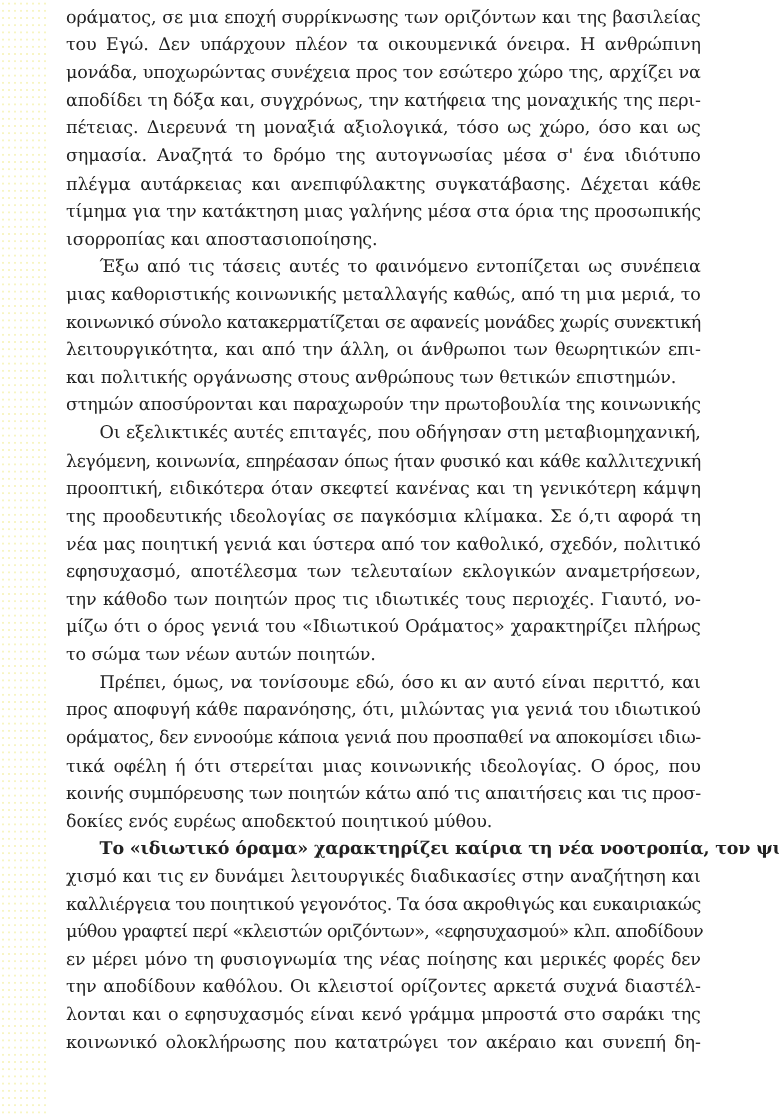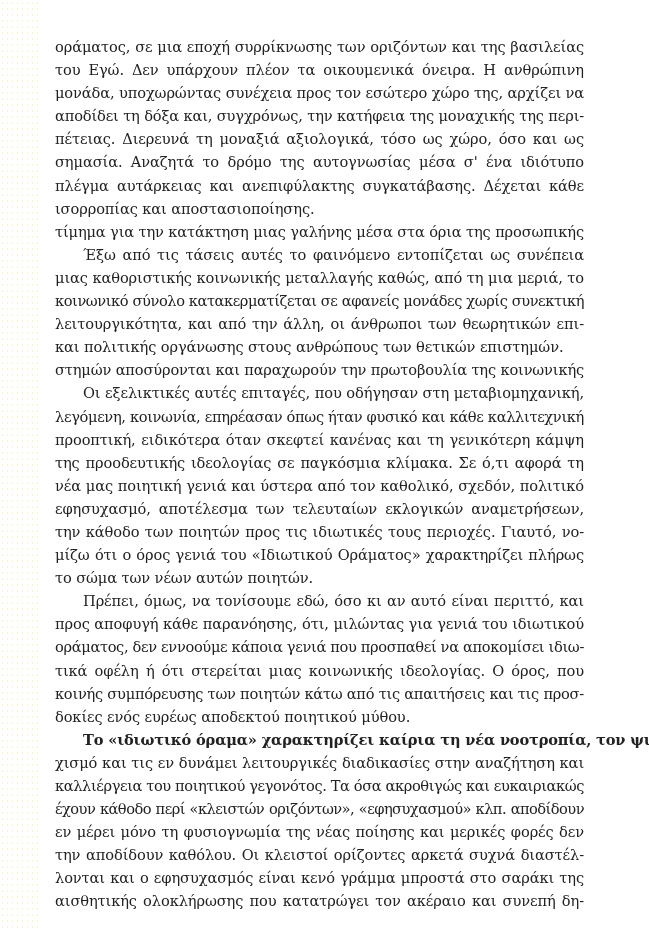--- a/index.html
+++ b/index.html
@@ -14,21 +14,20 @@
     background-size: 5px 6px;
     opacity: 0.7;
   }
   .page {
     position: absolute; left: 55px; top: 3px; width: 529px;
     font-family: "DejaVu Serif", serif;
     font-size: 14.6px;
     line-height: 23.1px;
     color: #222222;
     letter-spacing: -0.1px;
-    margin-top: 32px;
   }
   .line {
     display: block;
     white-space: nowrap;
     text-align: justify;
     text-align-last: justify;
     height: 23.1px;
     overflow: visible;
   }
   .line.last { text-align-last: left; }
@@ -42,22 +41,22 @@
 <div class="page">
 
   <div>
     <span class="line">οράματος, σε μια εποχή συρρίκνωσης των οριζόντων και της βασιλείας</span>
     <span class="line">του Εγώ. Δεν υπάρχουν πλέον τα οικουμενικά όνειρα. Η ανθρώπινη</span>
     <span class="line" style="letter-spacing: -0.116335px;">μονάδα, υποχωρώντας συνέχεια προς τον εσώτερο χώρο της, αρχίζει να</span>
     <span class="line" style="letter-spacing: -0.144611px;">αποδίδει τη δόξα και, συγχρόνως, την κατήφεια της μοναχικής της περι-</span>
     <span class="line">πέτειας. Διερευνά τη μοναξιά αξιολογικά, τόσο ως χώρο, όσο και ως</span>
     <span class="line">σημασία. Αναζητά το δρόμο της αυτογνωσίας μέσα σ' ένα ιδιότυπο</span>
     <span class="line">πλέγμα αυτάρκειας και ανεπιφύλακτης συγκατάβασης. Δέχεται κάθε</span>
+    <span class="line" style="letter-spacing: -0.132434px;">τίμημα για την κατάκτηση μιας γαλήνης μέσα στα όρια της προσωπικής</span>
     <span class="line last">ισορροπίας και αποστασιοποίησης.</span>
-    <span class="line" style="letter-spacing: -0.132434px;">τίμημα για την κατάκτηση μιας γαλήνης μέσα στα όρια της προσωπικής</span>
   </div>
 
   <div>
     <span class="line indent">Έξω από τις τάσεις αυτές το φαινόμενο εντοπίζεται ως συνέπεια</span>
     <span class="line">μιας καθοριστικής κοινωνικής μεταλλαγής καθώς, από τη μια μεριά, το</span>
     <span class="line" style="letter-spacing: -0.410202px;">κοινωνικό σύνολο κατακερματίζεται σε αφανείς μονάδες χωρίς συνεκτική</span>
     <span class="line">λειτουργικότητα, και από την άλλη, οι άνθρωποι των θεωρητικών επι-</span>
     <span class="line last">και πολιτικής οργάνωσης στους ανθρώπους των θετικών επιστημών.</span>
     <span class="line" style="letter-spacing: -0.147852px;">στημών αποσύρονται και παραχωρούν την πρωτοβουλία της κοινωνικής</span>
   </div>
@@ -80,19 +79,19 @@
     <span class="line" style="letter-spacing: -0.329393px;">οράματος, δεν εννοούμε κάποια γενιά που προσπαθεί να αποκομίσει ιδιω-</span>
     <span class="line">τικά οφέλη ή ότι στερείται μιας κοινωνικής ιδεολογίας. Ο όρος, που</span>
     <span class="line" style="letter-spacing: -0.247978px;">κοινής συμπόρευσης των ποιητών κάτω από τις απαιτήσεις και τις προσ-</span>
     <span class="line last">δοκίες ενός ευρέως αποδεκτού ποιητικού μύθου.</span>
   </div>
 
   <div>
     <span class="line indent" style="letter-spacing: -0.164904px; font-weight: bold;">Το «ιδιωτικό όραμα» χαρακτηρίζει καίρια τη νέα νοοτροπία, τον ψυ-</span>
     <span class="line">χισμό και τις εν δυνάμει λειτουργικές διαδικασίες στην αναζήτηση και</span>
     <span class="line" style="letter-spacing: -0.385553px;">καλλιέργεια του ποιητικού γεγονότος. Τα όσα ακροθιγώς και ευκαιριακώς</span>
-    <span class="line" style="letter-spacing: -0.532292px;">έχουν κάθοδο περί «κλειστών οριζόντων», «εφησυχασμού» κλπ. αποδίδουν</span>
+    <span class="line" style="letter-spacing: -0.532292px;">μύθου γραφτεί περί «κλειστών οριζόντων», «εφησυχασμού» κλπ. αποδίδουν</span>
     <span class="line">εν μέρει μόνο τη φυσιογνωμία της νέας ποίησης και μερικές φορές δεν</span>
     <span class="line">την αποδίδουν καθόλου. Οι κλειστοί ορίζοντες αρκετά συχνά διαστέλ-</span>
     <span class="line">λονται και ο εφησυχασμός είναι κενό γράμμα μπροστά στο σαράκι της</span>
-    <span class="line">αισθητικής ολοκλήρωσης που κατατρώγει τον ακέραιο και συνεπή δη-</span>
+    <span class="line">κοινωνικό ολοκλήρωσης που κατατρώγει τον ακέραιο και συνεπή δη-</span>
   </div>
 </div>
 
 </body></html>

